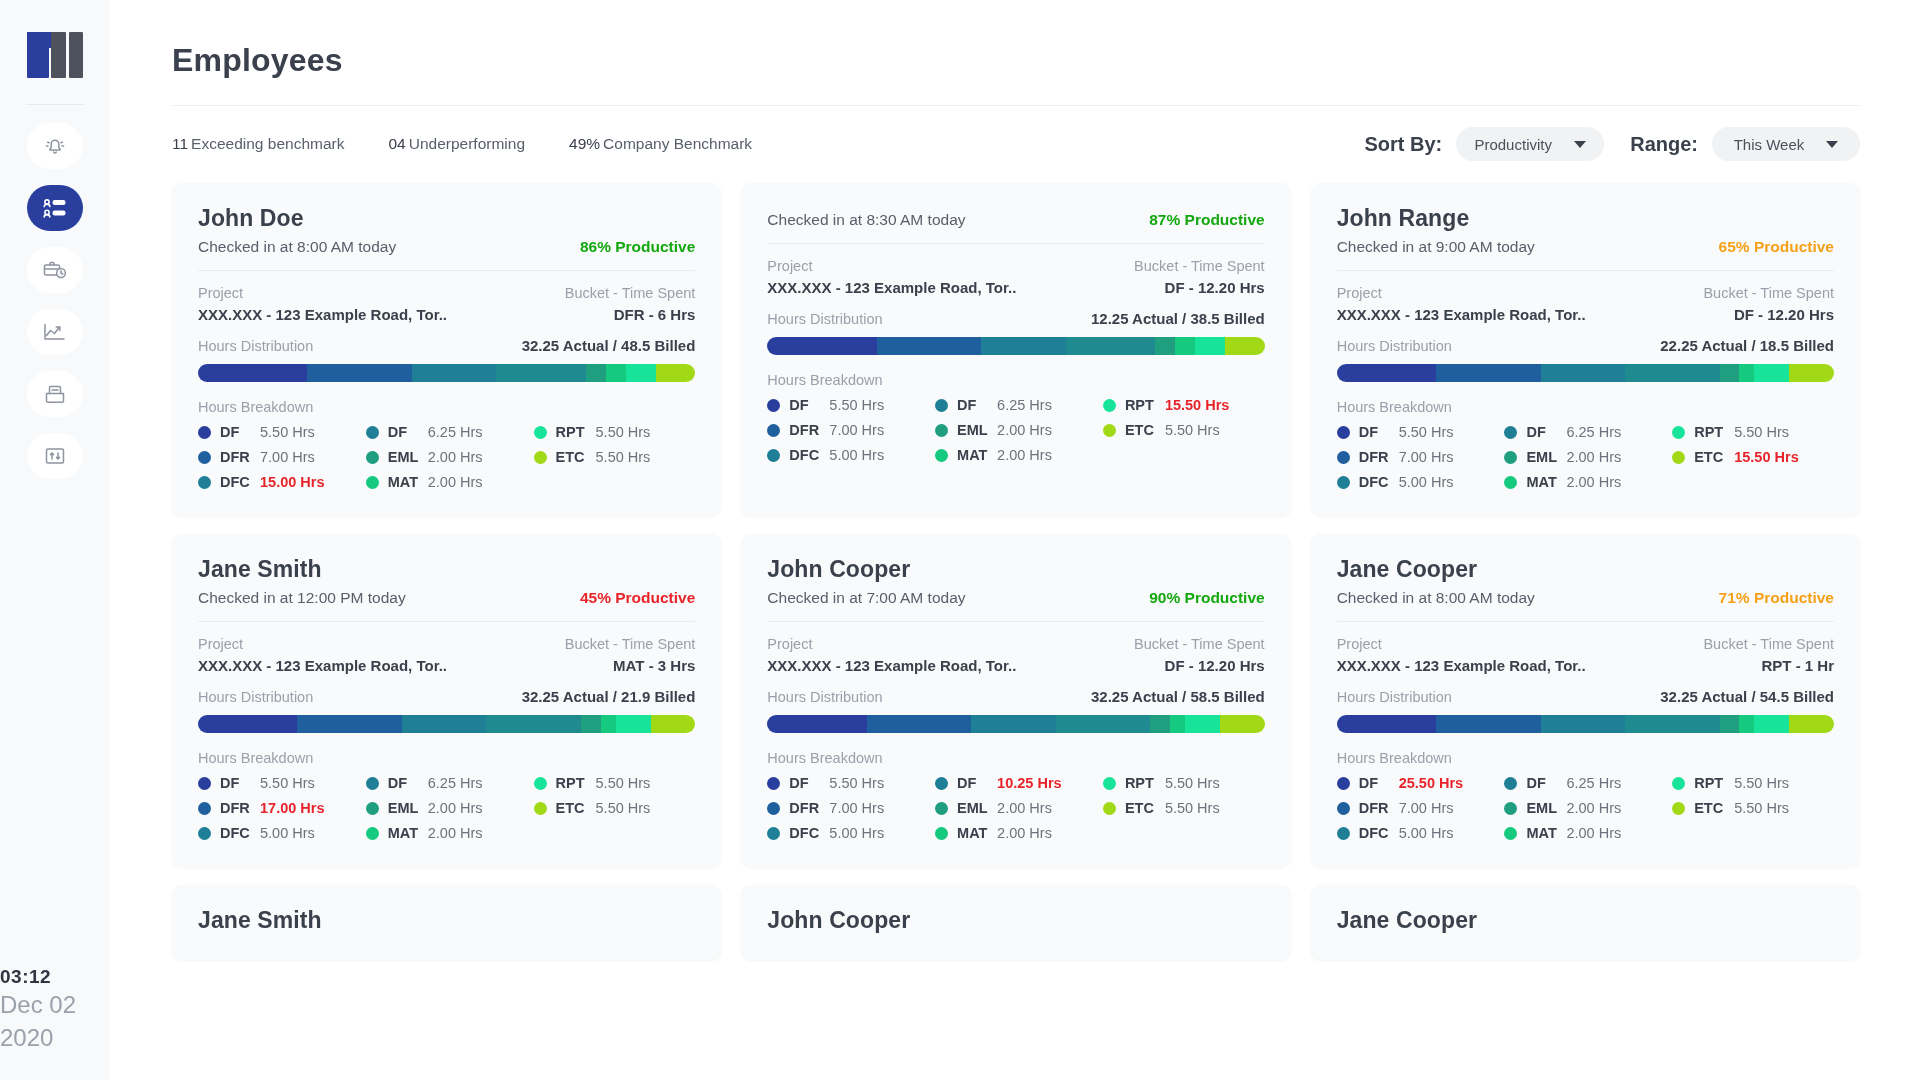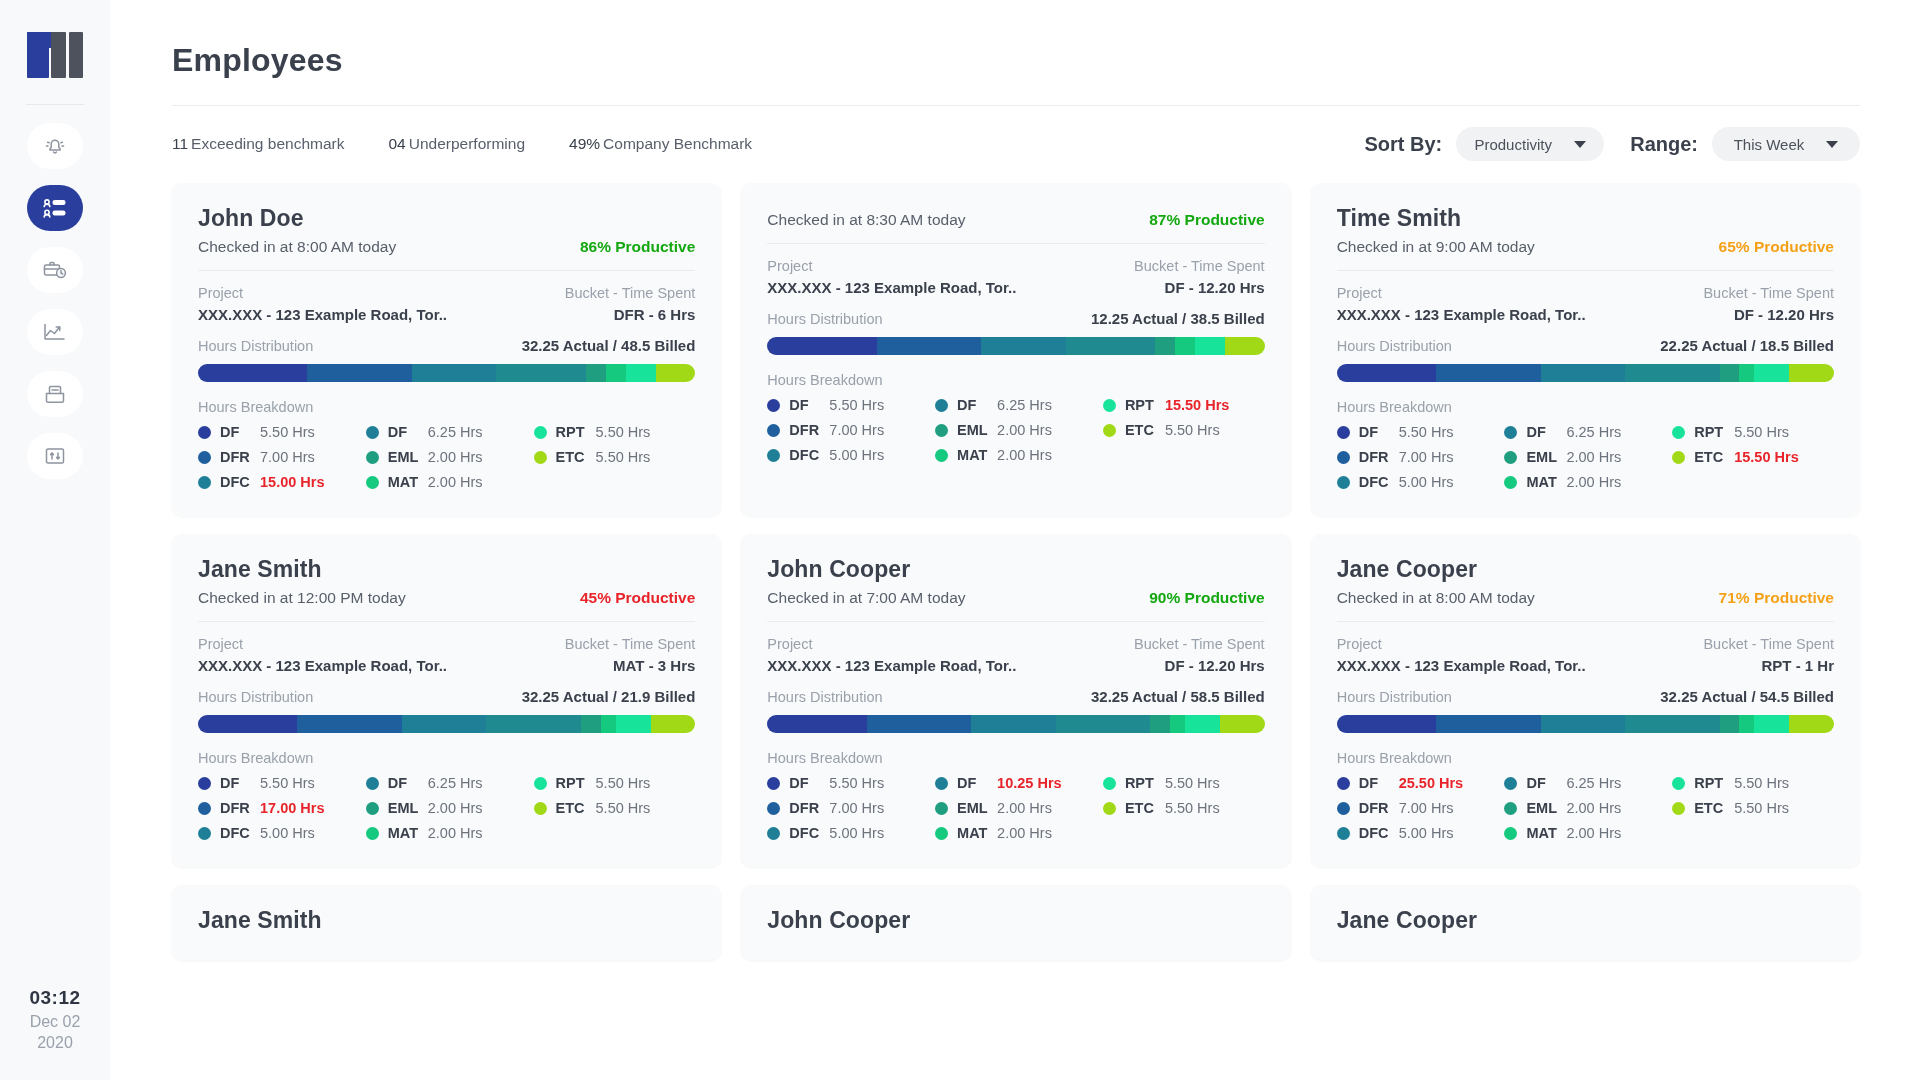--- a/index.html
+++ b/index.html
@@ -44,25 +44,25 @@
     background: #ffffff;
     display: flex; align-items: center; justify-content: center;
     cursor: pointer;
   }
   .nav-item.active { background: #2a3f9d; }
   .nav-item svg { display:block; }
 
   .clock {
     position: absolute;
     bottom: 26px; left: 0; right: 0;
-    text-align: center;
+    text-align: left;
     line-height: 1.35;
   }
   .clock .time { font-size: 19px; font-weight: 700; color: #2f3542; letter-spacing: .5px; }
-  .clock .d1, .clock .d2 { font-size: 16px; color: #9aa1ab; }
+  .clock .d1, .clock .d2 { font-size: 24px; color: #9aa1ab; }
 
   
   .main {
     flex: 1 1 auto;
     height: 1018px;
     background: #ffffff;
     overflow: hidden;
     position: relative;
   }
   .content { padding: 30px 60px 0 62px; }
@@ -423,21 +423,21 @@
                 <span class="leg-val">5.00 Hrs</span>
               </div>
               <div class="leg">
                 <span class="dot" style="background: rgb(21, 201, 127);"></span>
                 <span class="leg-code">MAT</span>
                 <span class="leg-val">2.00 Hrs</span>
               </div>
             </div>
           </div>
           <div class="card">
-            <div class="emp-name">Time Smith</div>
+            <div class="emp-name">John Range</div>
             <div class="emp-row">
               <span class="checkin">Checked in at 9:00 AM today</span>
               <span class="prod warn">65% Productive</span>
             </div>
             <div class="card-rule"></div>
             <div class="kv-row">
               <span class="kv-label">Project</span>
               <span class="kv-label">Bucket - Time Spent</span>
             </div>
             <div class="kv-row" style="margin-top: 5px;">

